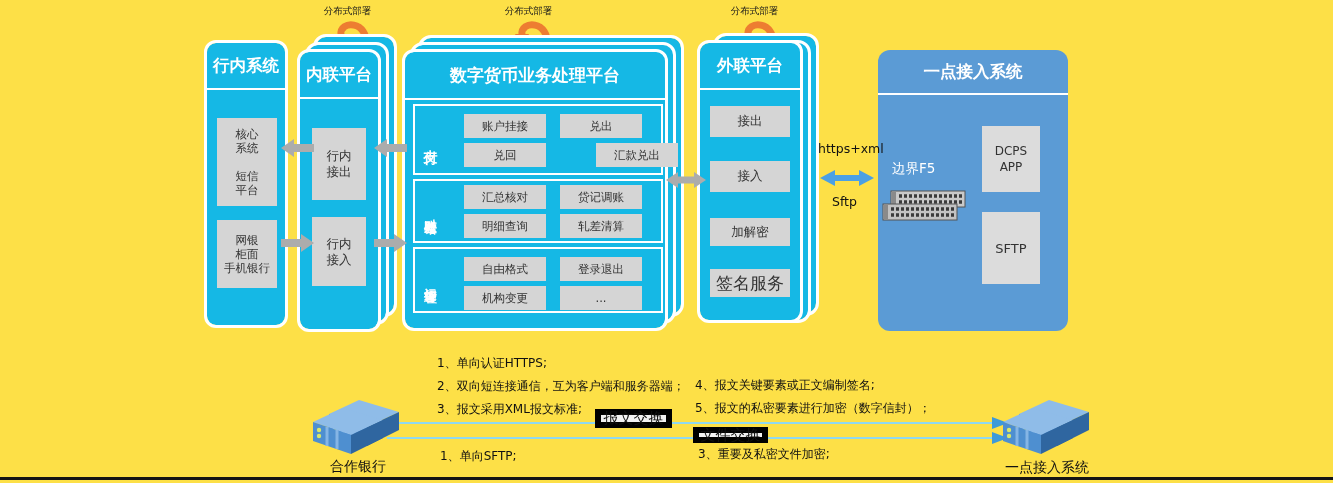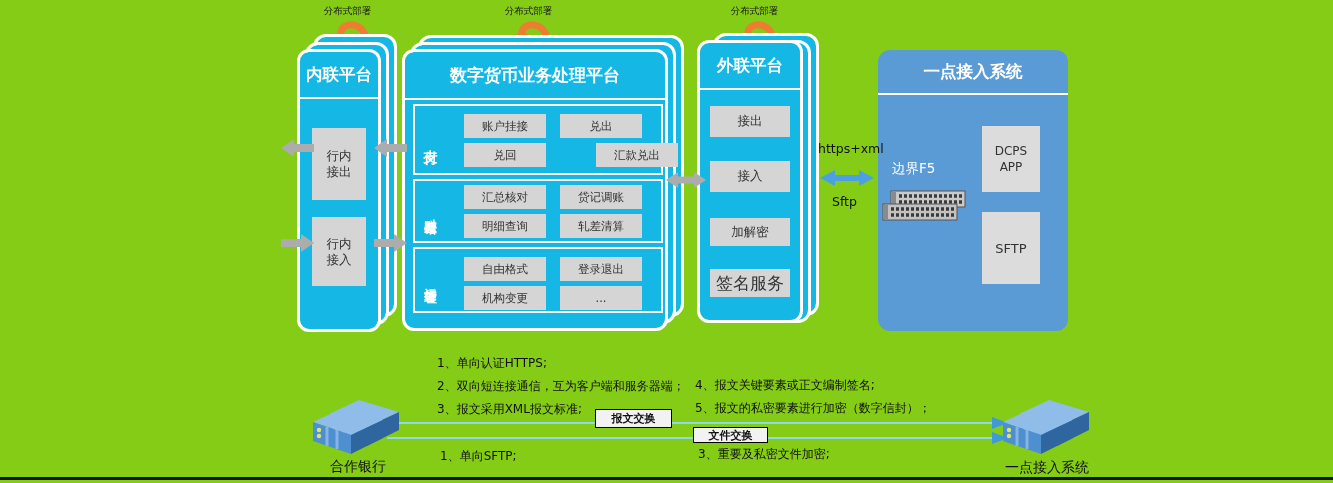--- a/index.html
+++ b/index.html
@@ -1,16 +1,16 @@
 <!DOCTYPE html>
 <html><head>
 <meta charset="utf-8">
 <style>
   html,body{margin:0;padding:0;background:#fff;}
-  #page{position:relative;width:1333px;height:483px;background:#84cc16;overflow:hidden;
+  #page{position:relative;width:1333px;height:483px;background:#fde047;overflow:hidden;
         font-family:"DejaVu Sans","Liberation Sans",sans-serif;}
   .abs{position:absolute;}
   
   .layer{position:absolute;background:#15B8E5;border-radius:10px;outline:3px solid #fff;}
   .panel{position:absolute;background:#15B8E5;border-radius:9px;outline:3px solid #fff;}
   .bluepanel{position:absolute;background:#5B9BD5;border-radius:12px;}
   .ptitle{position:absolute;left:0;right:0;top:0;display:flex;align-items:center;justify-content:center;
           color:#fff;font-weight:700;}
   .divider{position:absolute;left:0;right:0;height:2px;background:#fff;}
   
@@ -19,22 +19,22 @@
   .pre{white-space:pre-line;}
   
   .section{position:absolute;border:2px solid #fff;box-sizing:border-box;}
   .vlabel{position:absolute;left:9px;top:50%;transform:translateY(-50%);
           writing-mode:vertical-rl;text-orientation:upright;color:#fff;font-size:14px;
           font-weight:700;letter-spacing:1px;line-height:1;}
   .mod{position:absolute;background:#D5D5D5;color:#333;font-size:11.5px;display:flex;
        align-items:center;justify-content:center;}
   .deploy{position:absolute;font-size:9.5px;color:#1a1a1a;text-align:center;}
   .note{position:absolute;font-size:12px;color:#111;white-space:nowrap;}
-  .lblbox{position:absolute;background:#F2F2F2;border:1px solid #000000;box-sizing:border-box;
-          display:flex;align-items:center;justify-content:center;font-size:11px;color:#111;font-weight:bold;}
+  .lblbox{position:absolute;background:#F2F2F2;border:6px solid #000000;box-sizing:border-box;
+          display:flex;align-items:center;justify-content:center;font-size:15px;color:#111;}
   .entity{position:absolute;font-size:14px;color:#111;text-align:center;}
   .linklbl{position:absolute;font-size:12.5px;color:#111;}
 </style>
 </head>
 <body>
 
 <div id="page">
 
   <div class="deploy" style="left:305px;top:5px;width:85px;">分布式部署</div>
   <div class="deploy" style="left:486px;top:5px;width:85px;">分布式部署</div>
@@ -45,20 +45,32 @@
   </svg>
   <svg class="abs" style="left:512px;top:16px;" width="44" height="36" viewBox="0 0 44 36">
     <path d="M35 30 C38 4, 8 4, 10 19" fill="none" stroke="#ED7D31" stroke-width="7" stroke-linecap="round"></path>
     <polygon points="3,18 17,18 10,32" fill="#ED7D31"></polygon>
   </svg>
   <svg class="abs" style="left:738px;top:16px;" width="44" height="36" viewBox="0 0 44 36">
     <path d="M35 30 C38 4, 8 4, 10 19" fill="none" stroke="#ED7D31" stroke-width="7" stroke-linecap="round"></path>
     <polygon points="3,18 17,18 10,32" fill="#ED7D31"></polygon>
   </svg>
 
+  <div class="panel" style="left:207px;top:43px;width:78px;height:282px;">
+    <div class="ptitle" style="height:45px;font-size:16.5px;">行内系统</div>
+    <div class="divider" style="top:45px;"></div>
+    <div class="gbox pre" style="left:10px;top:75px;width:60px;height:88px;font-size:11.5px;line-height:14px;">核心
+系统
+
+短信
+平台</div>
+    <div class="gbox pre" style="left:10px;top:177px;width:60px;height:68px;font-size:11.5px;line-height:14px;">网银
+柜面
+手机银行</div>
+  </div>
 
   <div class="layer" style="left:316px;top:37px;width:78px;height:277px;"></div>
   <div class="layer" style="left:308px;top:45px;width:78px;height:277px;"></div>
   <div class="panel" style="left:300px;top:52px;width:78px;height:277px;">
     <div class="ptitle" style="height:45px;font-size:16.5px;">内联平台</div>
     <div class="divider" style="top:45px;"></div>
     <div class="gbox pre" style="left:12px;top:76px;width:54px;height:72px;font-size:12.5px;line-height:16px;">行内
 接出</div>
     <div class="gbox pre" style="left:12px;top:165px;width:54px;height:69px;font-size:12.5px;line-height:16px;">行内
 接入</div>

